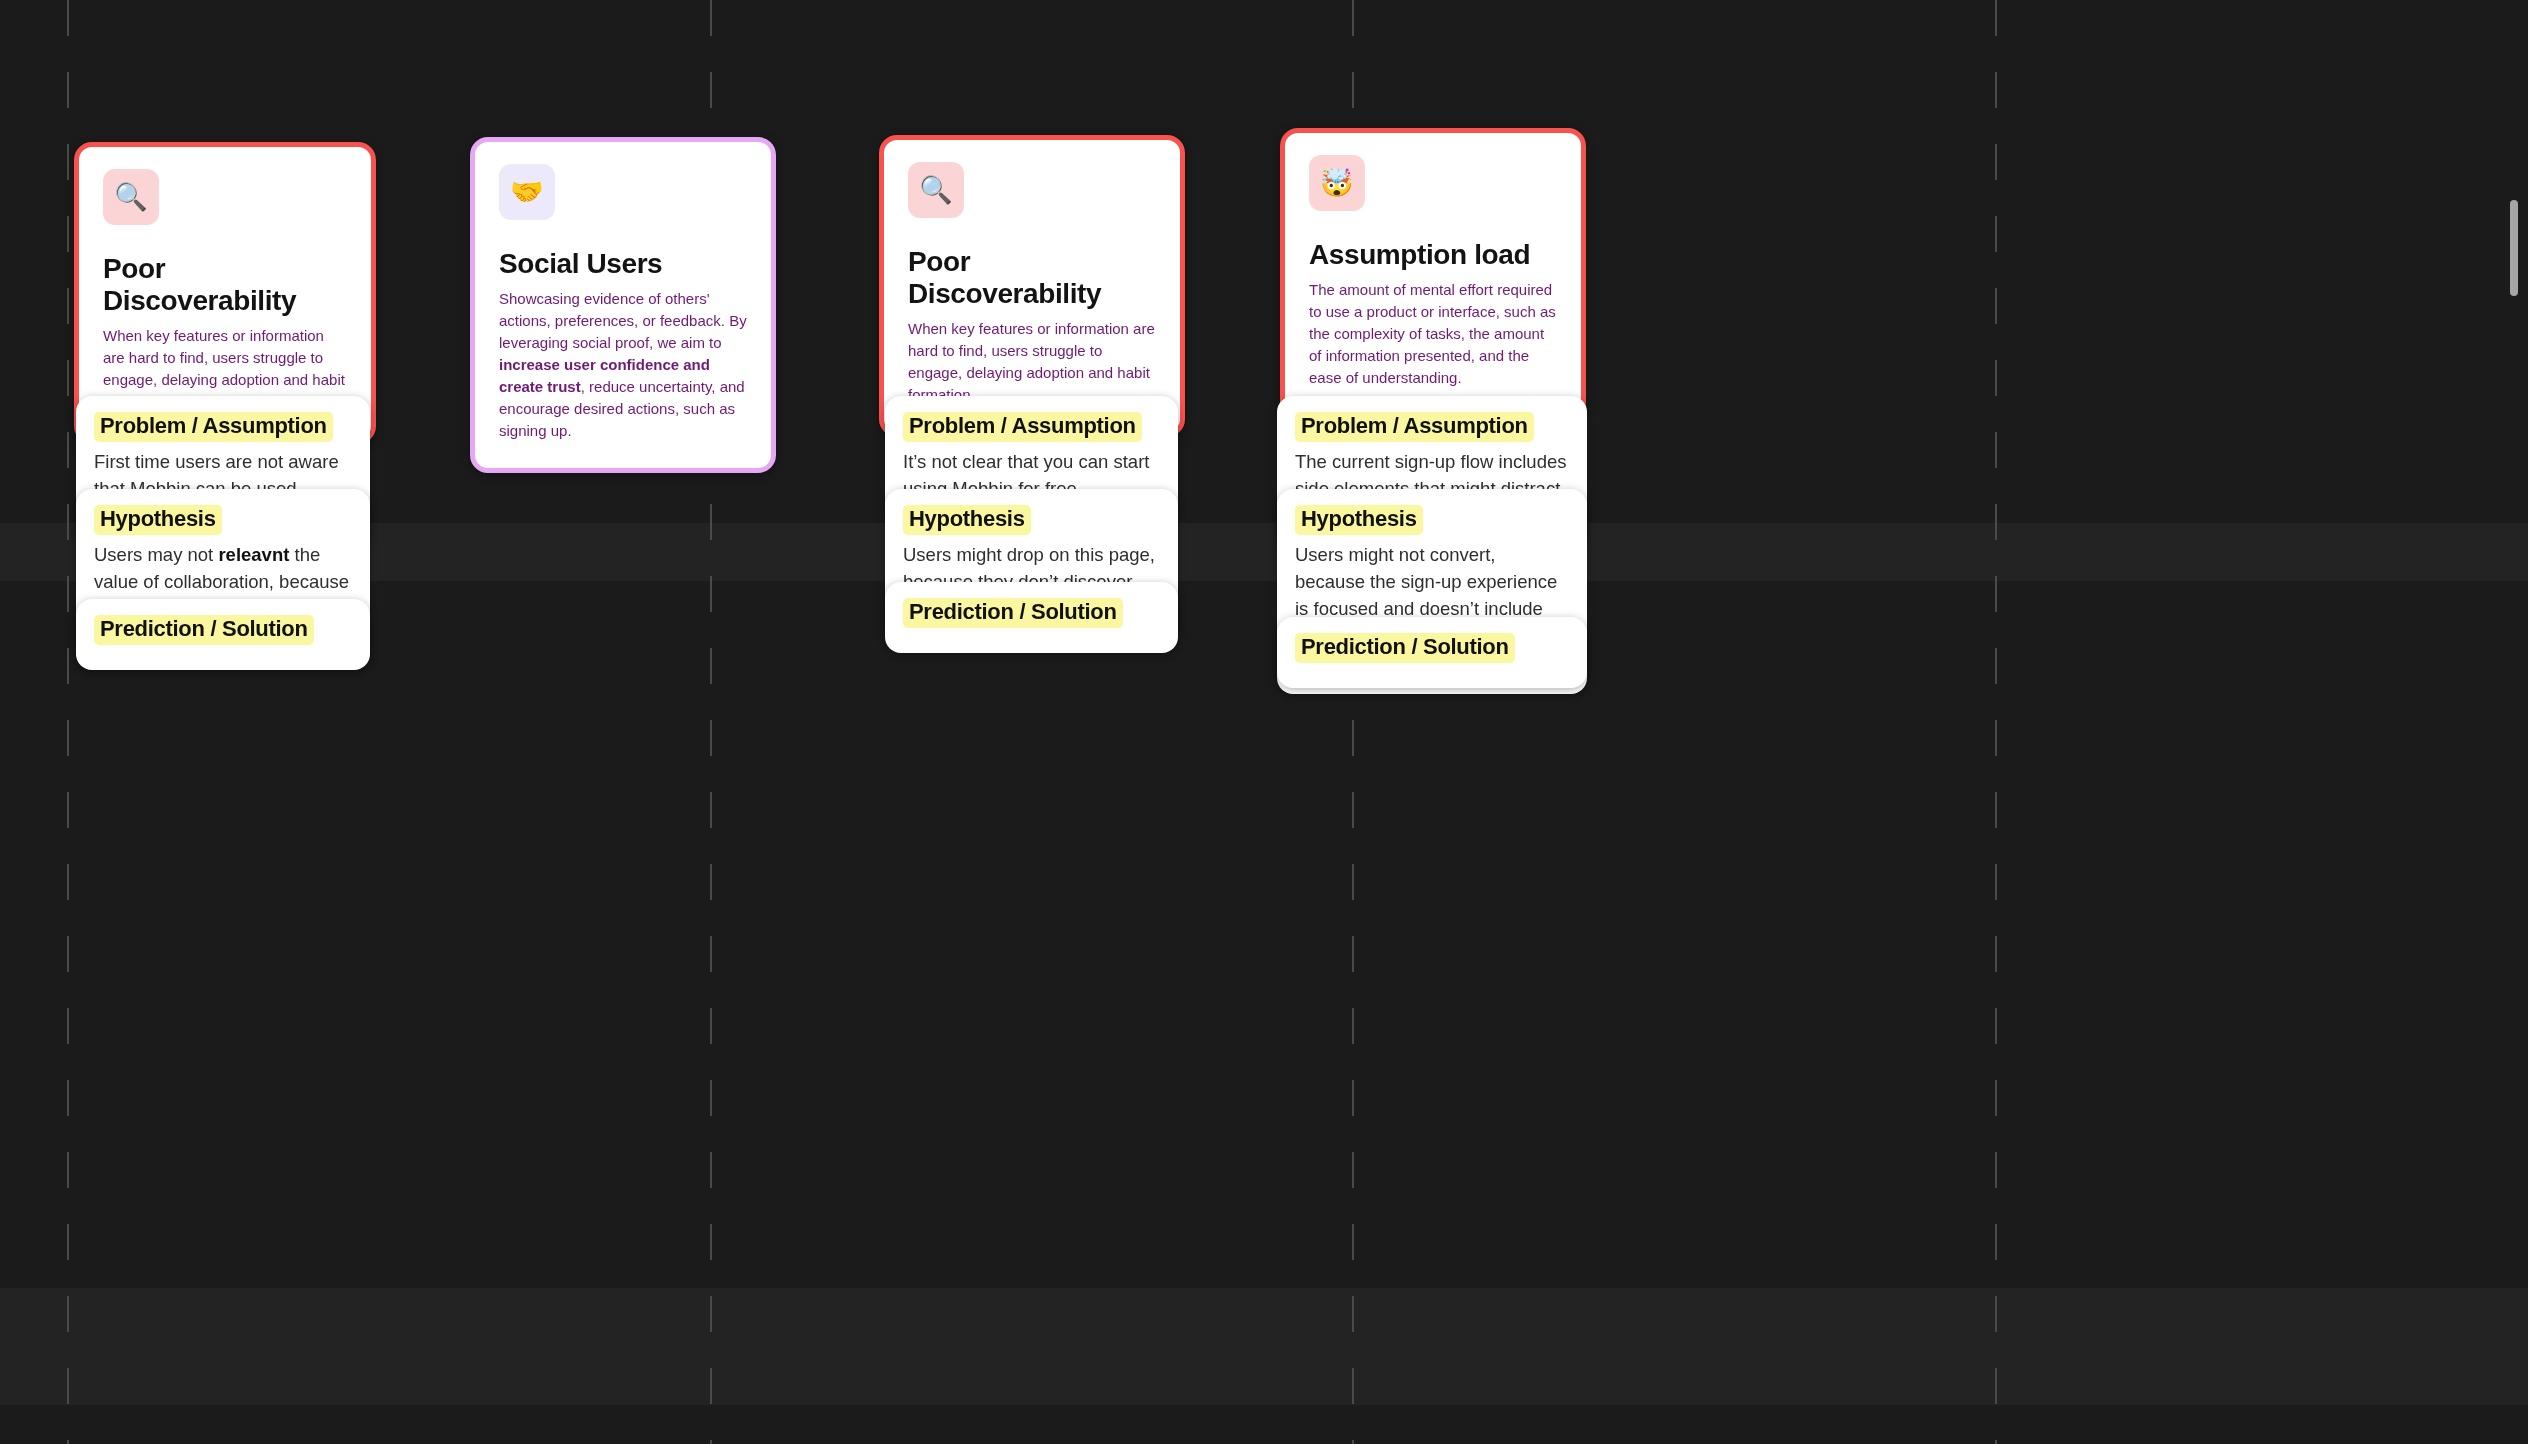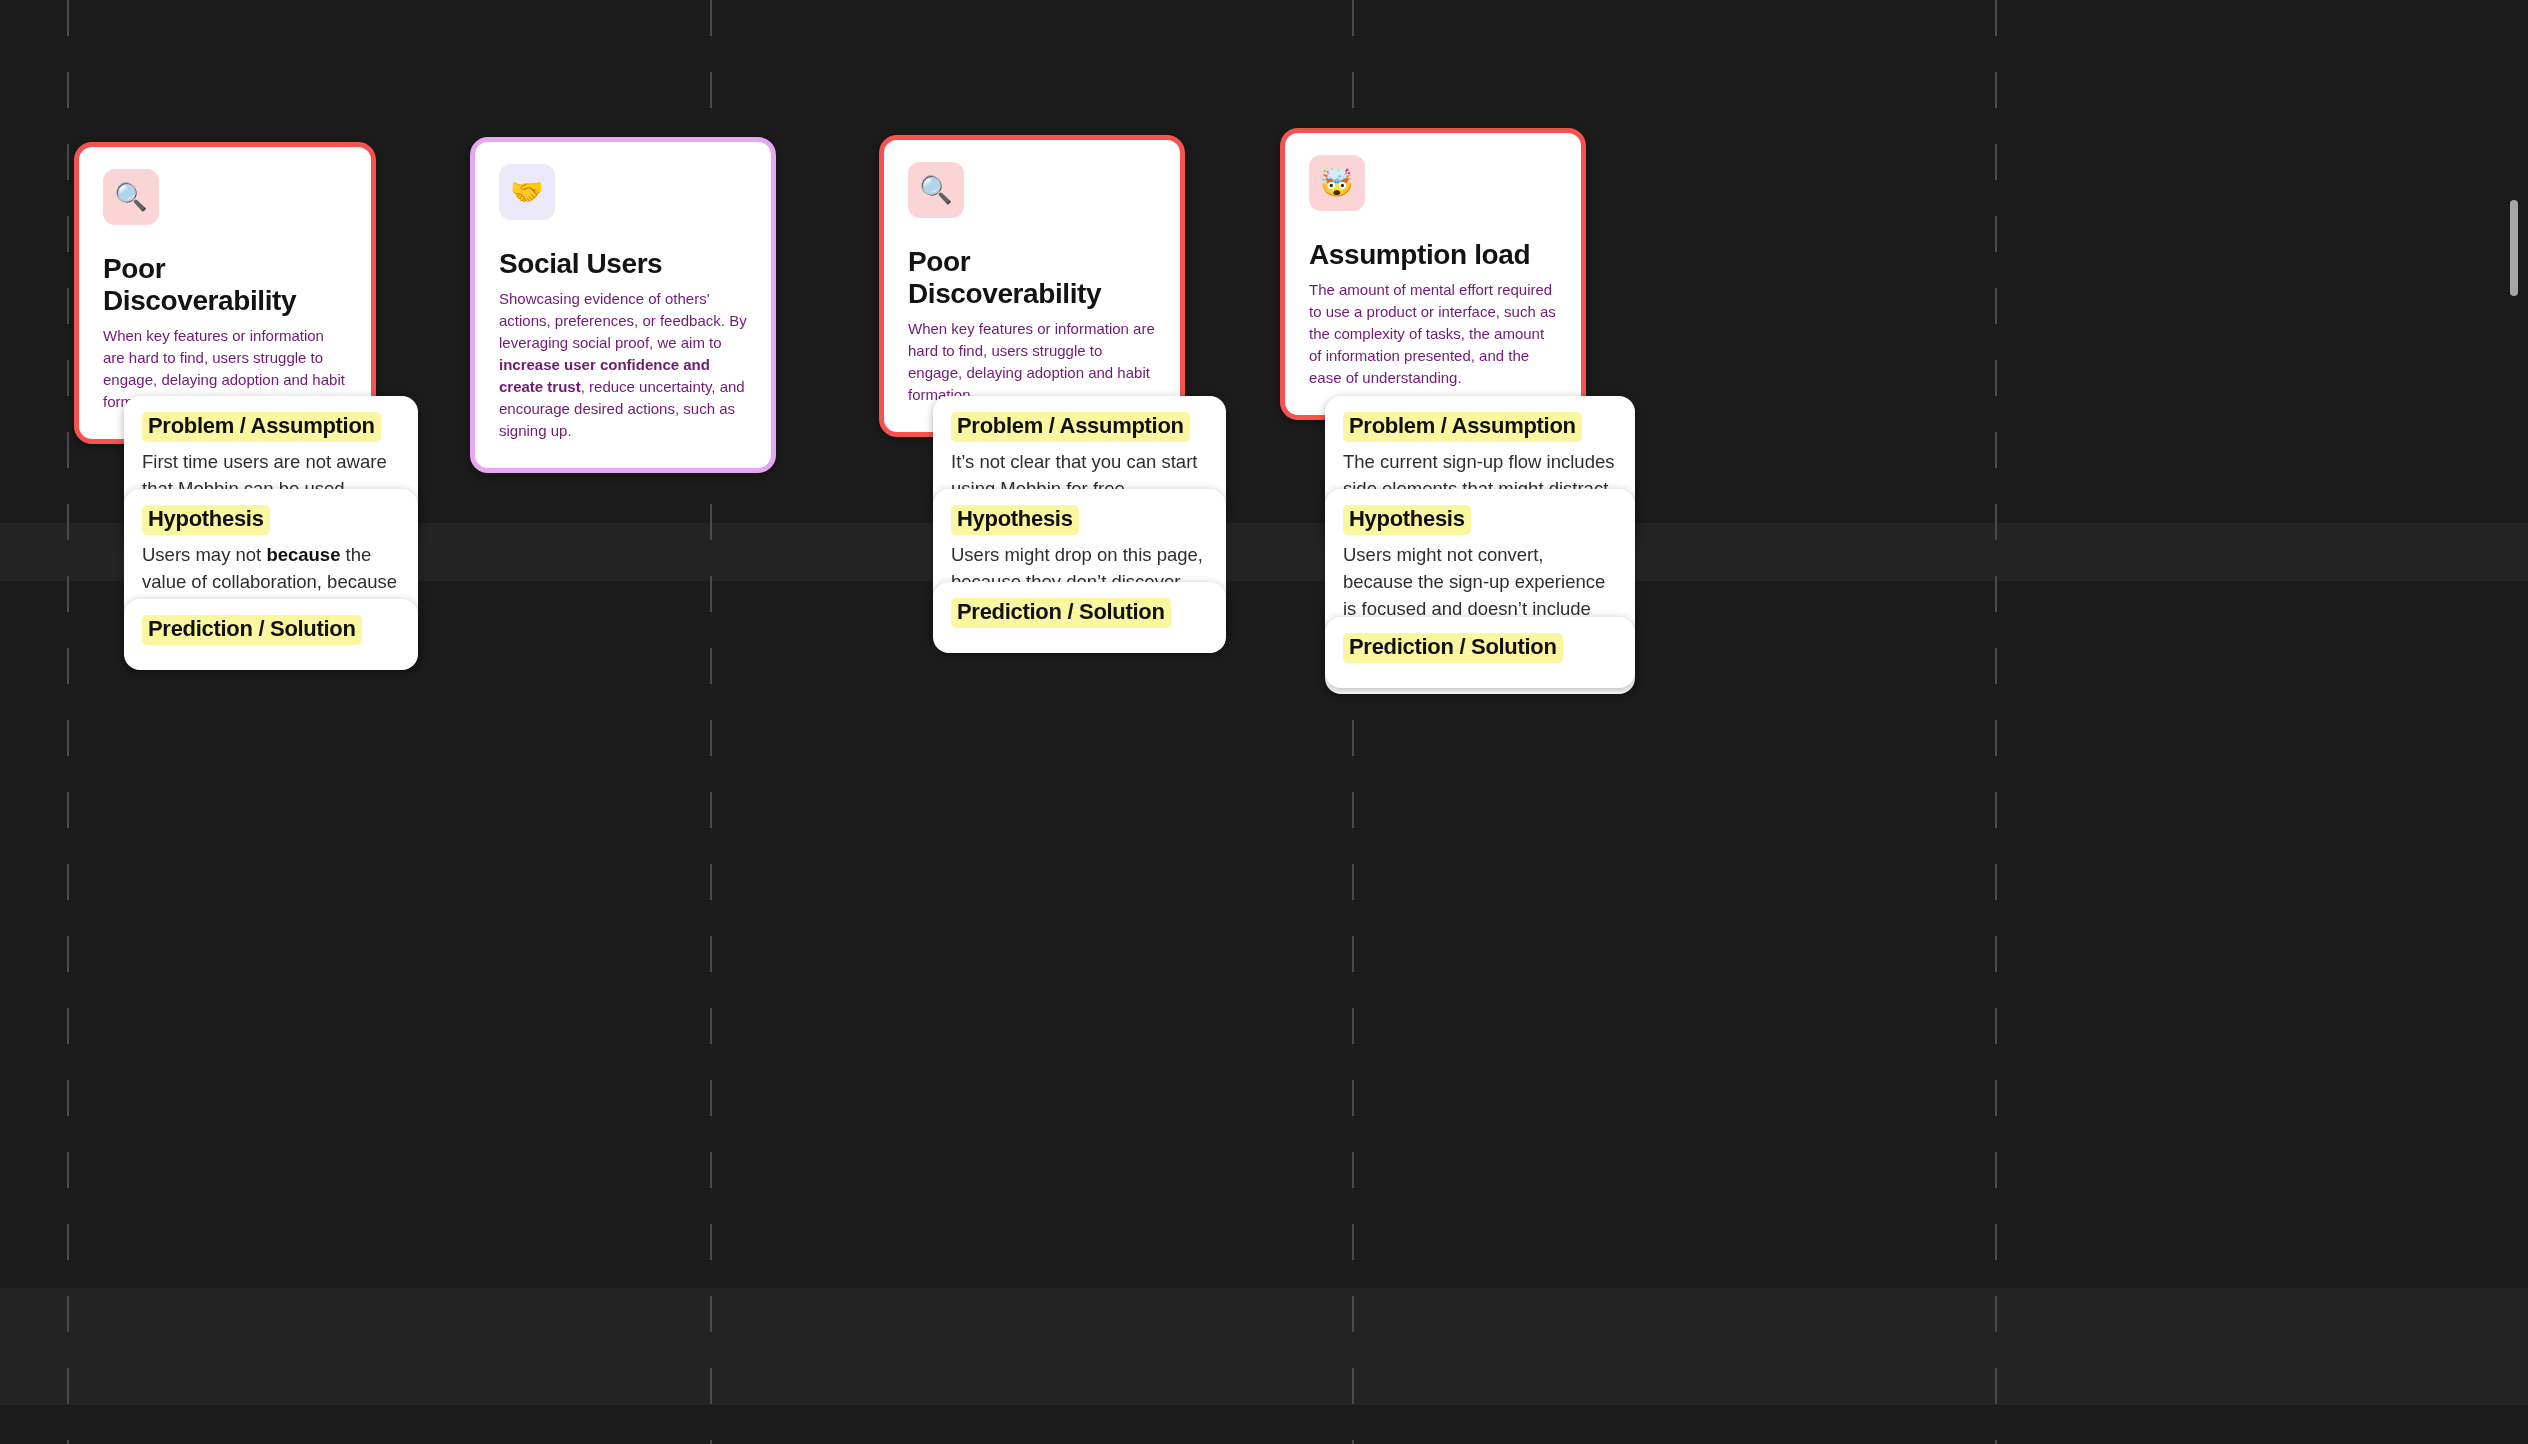--- a/index.html
+++ b/index.html
@@ -94,21 +94,20 @@
   #card-poor-2   { left: 879px;  top: 135px;  width: 306px; }
   #card-cognitive{ left: 1280px; top: 128px;  width: 306px; }
 
   
   .php-card {
     position: absolute;
     background: #ffffff;
     border-radius: 16px;
     padding: 16px 18px 18px 18px;
     box-shadow: 0 2px 9px rgba(0,0,0,0.3);
-    margin-left: 48px;
   }
   .php-label {
     display: inline-block;
     font-size: 22px;
     font-weight: 700;
     letter-spacing: -0.3px;
     color: #111111;
     background: #fbf7a0;
     border-radius: 5px;
     padding: 1px 6px 3px 6px;
@@ -189,21 +188,21 @@
     <div class="concept-body">The amount of mental effort required to use a product or interface, such as the complexity of tasks, the amount of information presented, and the ease of understanding.</div>
   </div>
 
   <div class="php-card" id="php-c1-0">
     <div class="php-label">Problem / Assumption</div>
     <div class="php-body">First time users are not aware that Mobbin can be used collaborativelly.</div>
   </div>
 
   <div class="php-card" id="php-c1-1">
     <div class="php-label">Hypothesis</div>
-    <div class="php-body"><span>Users may not </span><b>because</b><span> the value of collaboration, because it’s not presented early enough in Mobbin website / positioning.</span></div>
+    <div class="php-body"><span>Users may not </span><b>releavnt</b><span> the value of collaboration, because it’s not presented early enough in Mobbin website / positioning.</span></div>
   </div>
 
   <div class="php-card" id="php-c1-2">
     <div class="php-label">Prediction / Solution</div>
   </div>
 
   <div class="php-card" id="php-c3-0">
     <div class="php-label">Problem / Assumption</div>
     <div class="php-body">It’s not clear that you can start using Mobbin for free.</div>
   </div>

